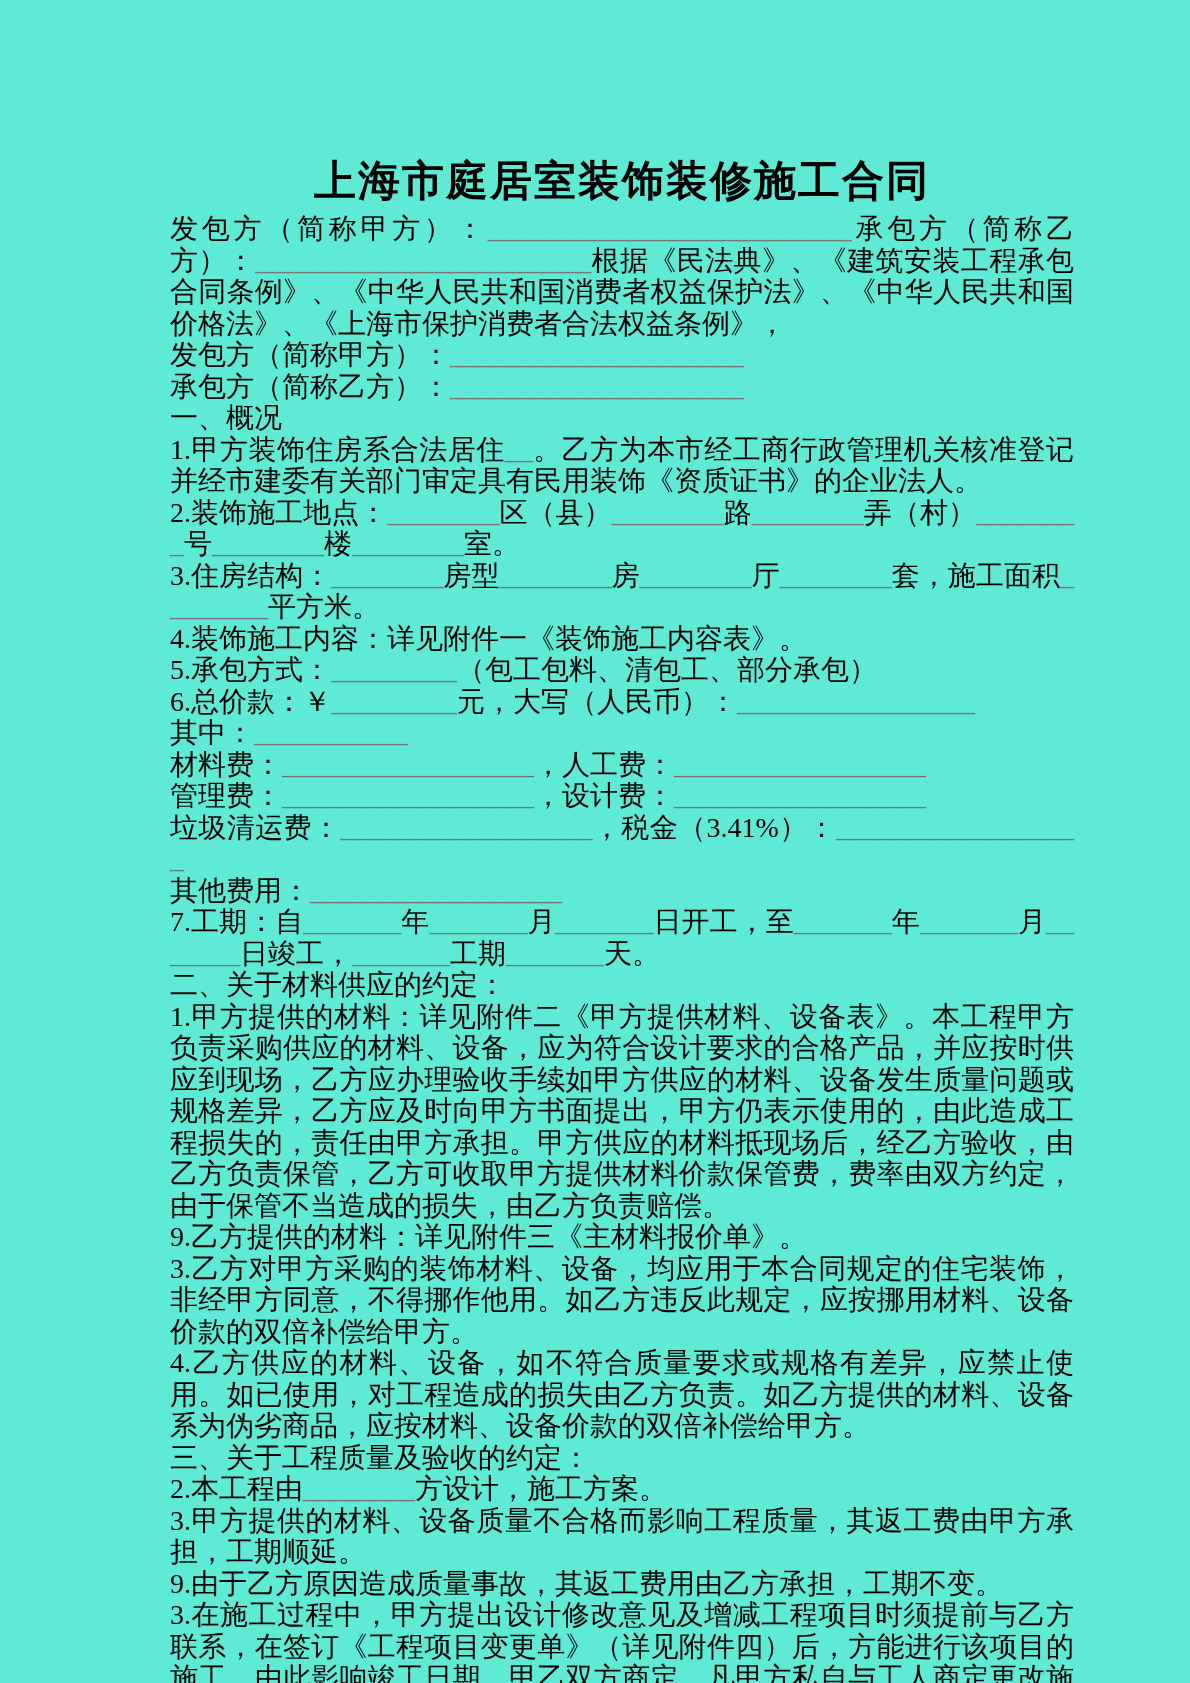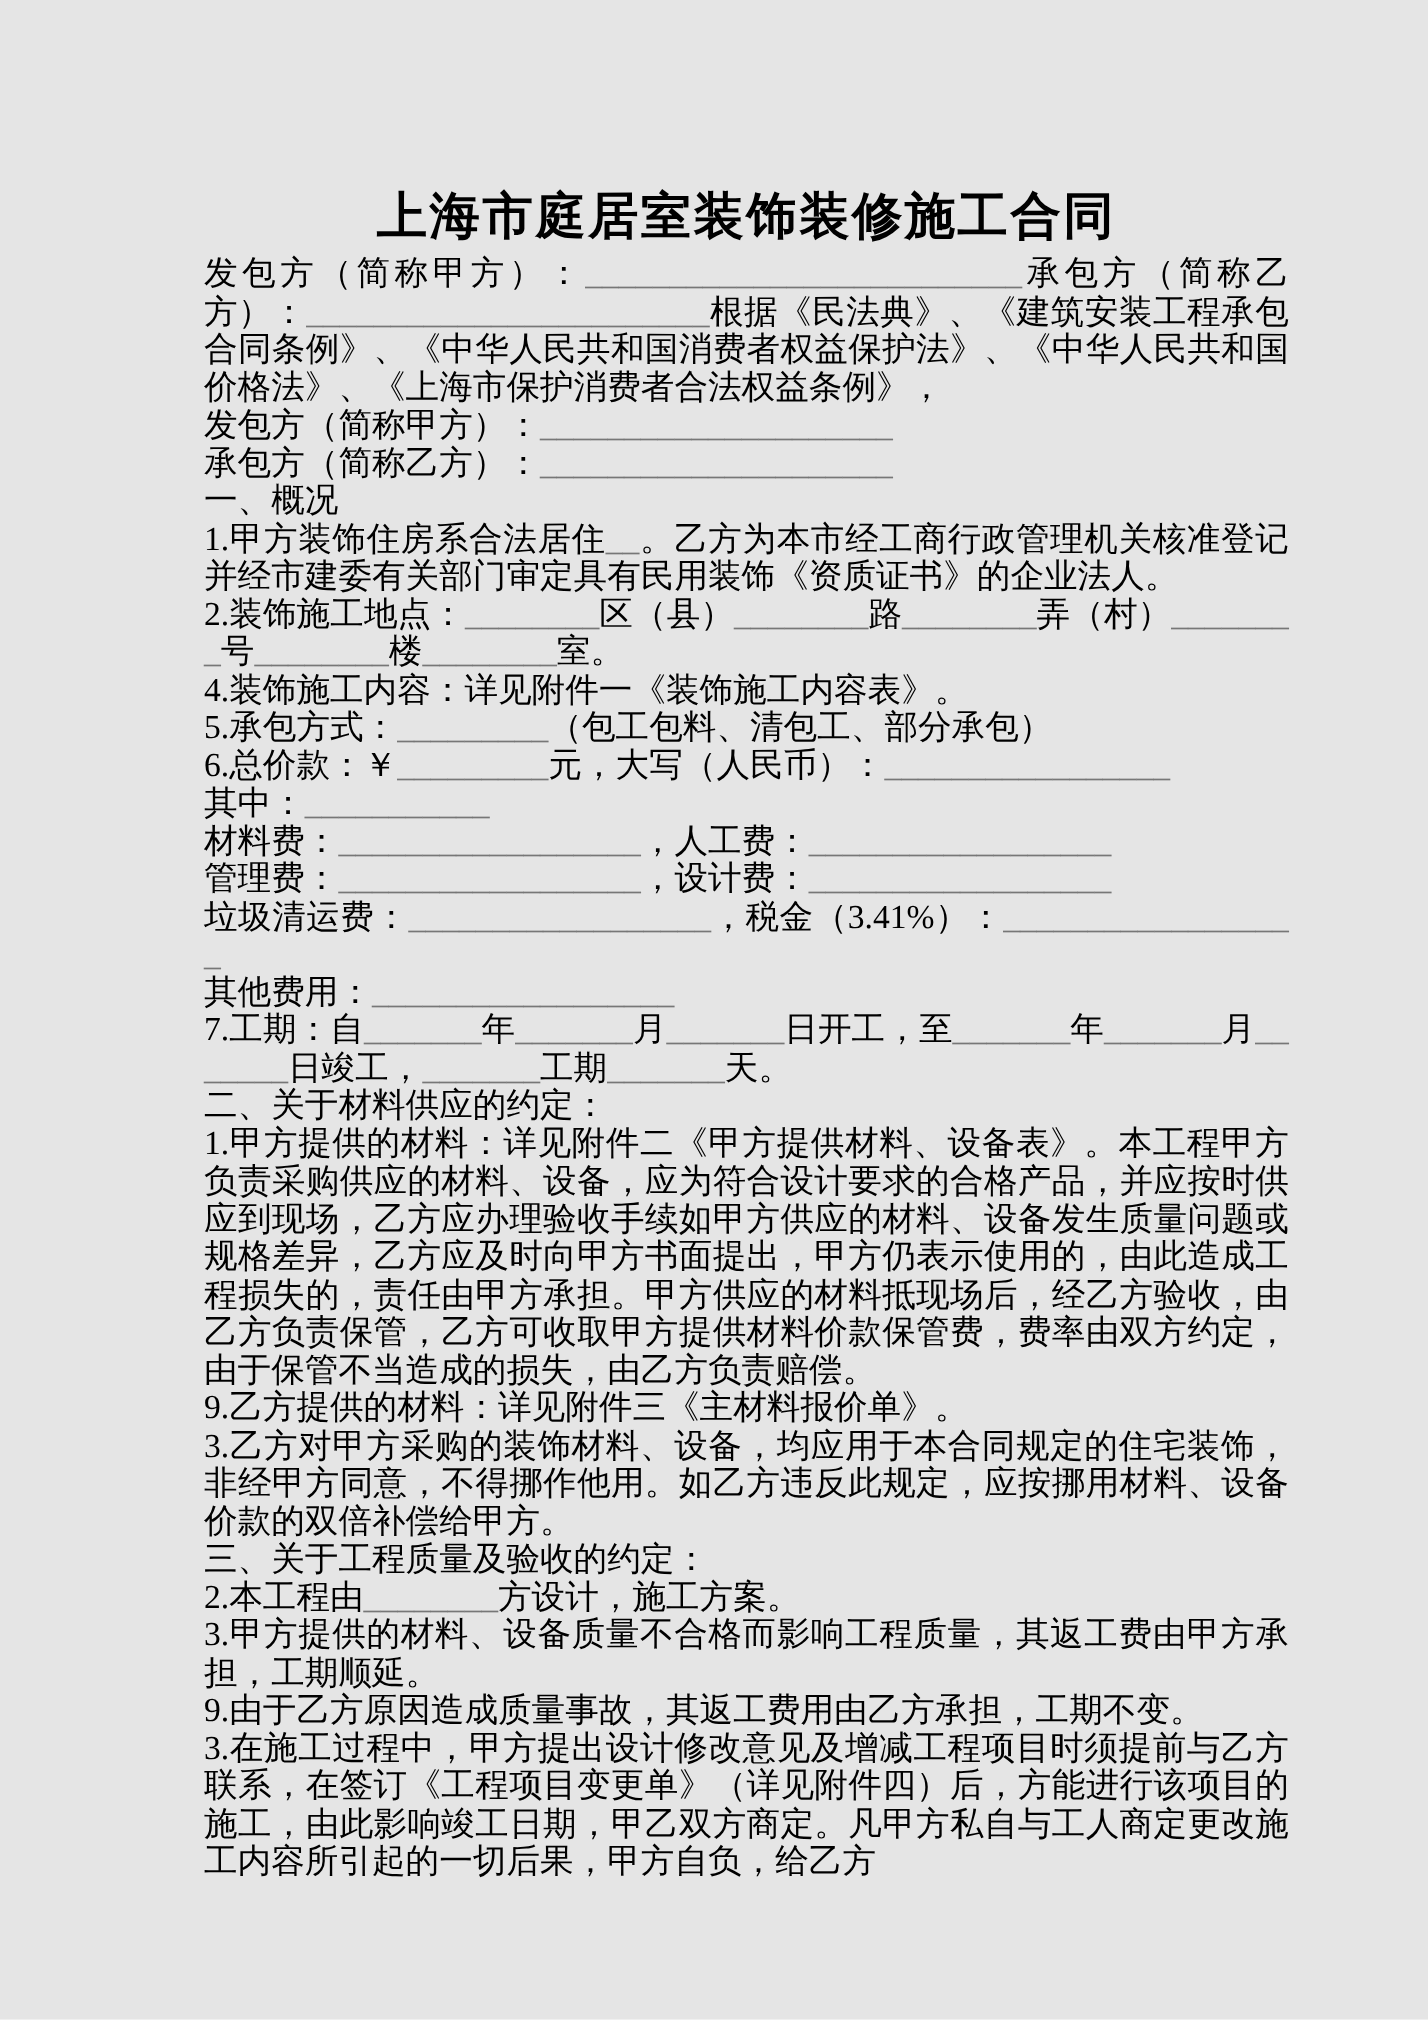--- a/index.html
+++ b/index.html
@@ -12,21 +12,21 @@
     height: 1683px;
     overflow: hidden;
     font-family: "Liberation Serif", "DejaVu Serif", serif;
     color: #000000;
   }
   .page {
     box-sizing: border-box;
     width: 1190px;
     height: 1683px;
     padding: 155px 116px 0 170px;
-    background: #e5e5e5;
+    background: #5eead4;
   }
   .doc-title {
     margin: 0 0 6px 0;
     font-size: 42px;
     line-height: 52px;
     font-weight: bold;
     text-align: center;
     letter-spacing: 2px;
     white-space: nowrap;
   }
@@ -49,32 +49,34 @@
 
 <div class="page">
   <h1 class="doc-title">上海市庭居室装饰装修施工合同</h1>
   <div class="doc-body" id="doc-body">
       <p>发包方（简称甲方）：<span class="blank">__________________________</span>承包方（简称乙方）：<span class="blank">________________________</span>根据《民法典》、《建筑安装工程承包合同条例》、《中华人民共和国消费者权益保护法》、《中华人民共和国价格法》、《上海市保护消费者合法权益条例》，</p>
       <p>发包方（简称甲方）：<span class="blank">_____________________</span></p>
       <p>承包方（简称乙方）：<span class="blank">_____________________</span></p>
       <p>一、概况</p>
       <p>1.甲方装饰住房系合法居住<span class="blank">__</span>。乙方为本市经工商行政管理机关核准登记并经市建委有关部门审定具有民用装饰《资质证书》的企业法人。</p>
       <p>2.装饰施工地点：<span class="blank">________</span>区（县）<span class="blank">________</span>路<span class="blank">________</span>弄（村）<span class="blank">________</span>号<span class="blank">________</span>楼<span class="blank">________</span>室。</p>
+      <p>3.住房结构：<span class="blank">________</span>房型<span class="blank">________</span>房<span class="blank">________</span>厅<span class="blank">________</span>套，施工面积<span class="blank">________</span>平方米。</p>
       <p>4.装饰施工内容：详见附件一《装饰施工内容表》。</p>
       <p>5.承包方式：<span class="blank">_________</span>（包工包料、清包工、部分承包）</p>
       <p>6.总价款：￥<span class="blank">_________</span>元，大写（人民币）：<span class="blank">_________________</span></p>
       <p>其中：<span class="blank">___________</span></p>
       <p>材料费：<span class="blank">__________________</span>，人工费：<span class="blank">__________________</span></p>
       <p>管理费：<span class="blank">__________________</span>，设计费：<span class="blank">__________________</span></p>
       <p>垃圾清运费：<span class="blank">__________________</span>，税金（3.41%）：<span class="blank">__________________</span></p>
       <p>其他费用：<span class="blank">__________________</span></p>
       <p>7.工期：自<span class="blank">_______</span>年<span class="blank">_______</span>月<span class="blank">_______</span>日开工，至<span class="blank">_______</span>年<span class="blank">_______</span>月<span class="blank">_______</span>日竣工，<span class="blank">_______</span>工期<span class="blank">_______</span>天。</p>
       <p>二、关于材料供应的约定：</p>
       <p>1.甲方提供的材料：详见附件二《甲方提供材料、设备表》。本工程甲方负责采购供应的材料、设备，应为符合设计要求的合格产品，并应按时供应到现场，乙方应办理验收手续如甲方供应的材料、设备发生质量问题或规格差异，乙方应及时向甲方书面提出，甲方仍表示使用的，由此造成工程损失的，责任由甲方承担。甲方供应的材料抵现场后，经乙方验收，由乙方负责保管，乙方可收取甲方提供材料价款保管费，费率由双方约定，由于保管不当造成的损失，由乙方负责赔偿。</p>
       <p>9.乙方提供的材料：详见附件三《主材料报价单》。</p>
       <p>3.乙方对甲方采购的装饰材料、设备，均应用于本合同规定的住宅装饰，非经甲方同意，不得挪作他用。如乙方违反此规定，应按挪用材料、设备价款的双倍补偿给甲方。</p>
+      <p>4.乙方供应的材料、设备，如不符合质量要求或规格有差异，应禁止使用。如已使用，对工程造成的损失由乙方负责。如乙方提供的材料、设备系为伪劣商品，应按材料、设备价款的双倍补偿给甲方。</p>
       <p>三、关于工程质量及验收的约定：</p>
       <p>2.本工程由<span class="blank">________</span>方设计，施工方案。</p>
       <p>3.甲方提供的材料、设备质量不合格而影响工程质量，其返工费由甲方承担，工期顺延。</p>
       <p>9.由于乙方原因造成质量事故，其返工费用由乙方承担，工期不变。</p>
       <p>3.在施工过程中，甲方提出设计修改意见及增减工程项目时须提前与乙方联系，在签订《工程项目变更单》（详见附件四）后，方能进行该项目的施工，由此影响竣工日期，甲乙双方商定。凡甲方私自与工人商定更改施工内容所引起的一切后果，甲方自负，给乙方</p>
     </div>
 </div>
 
 </body></html>

